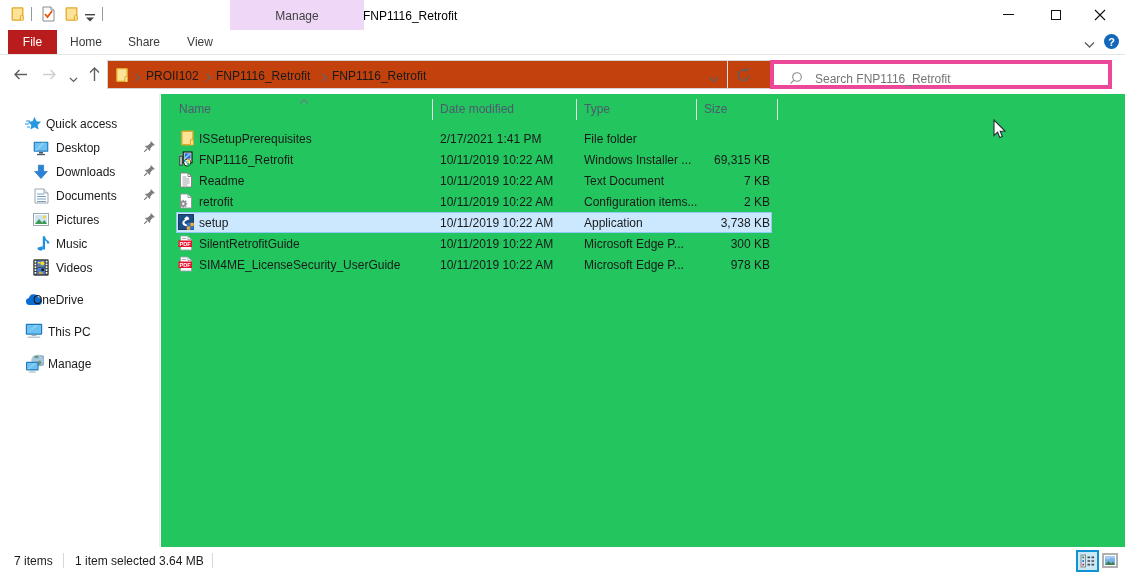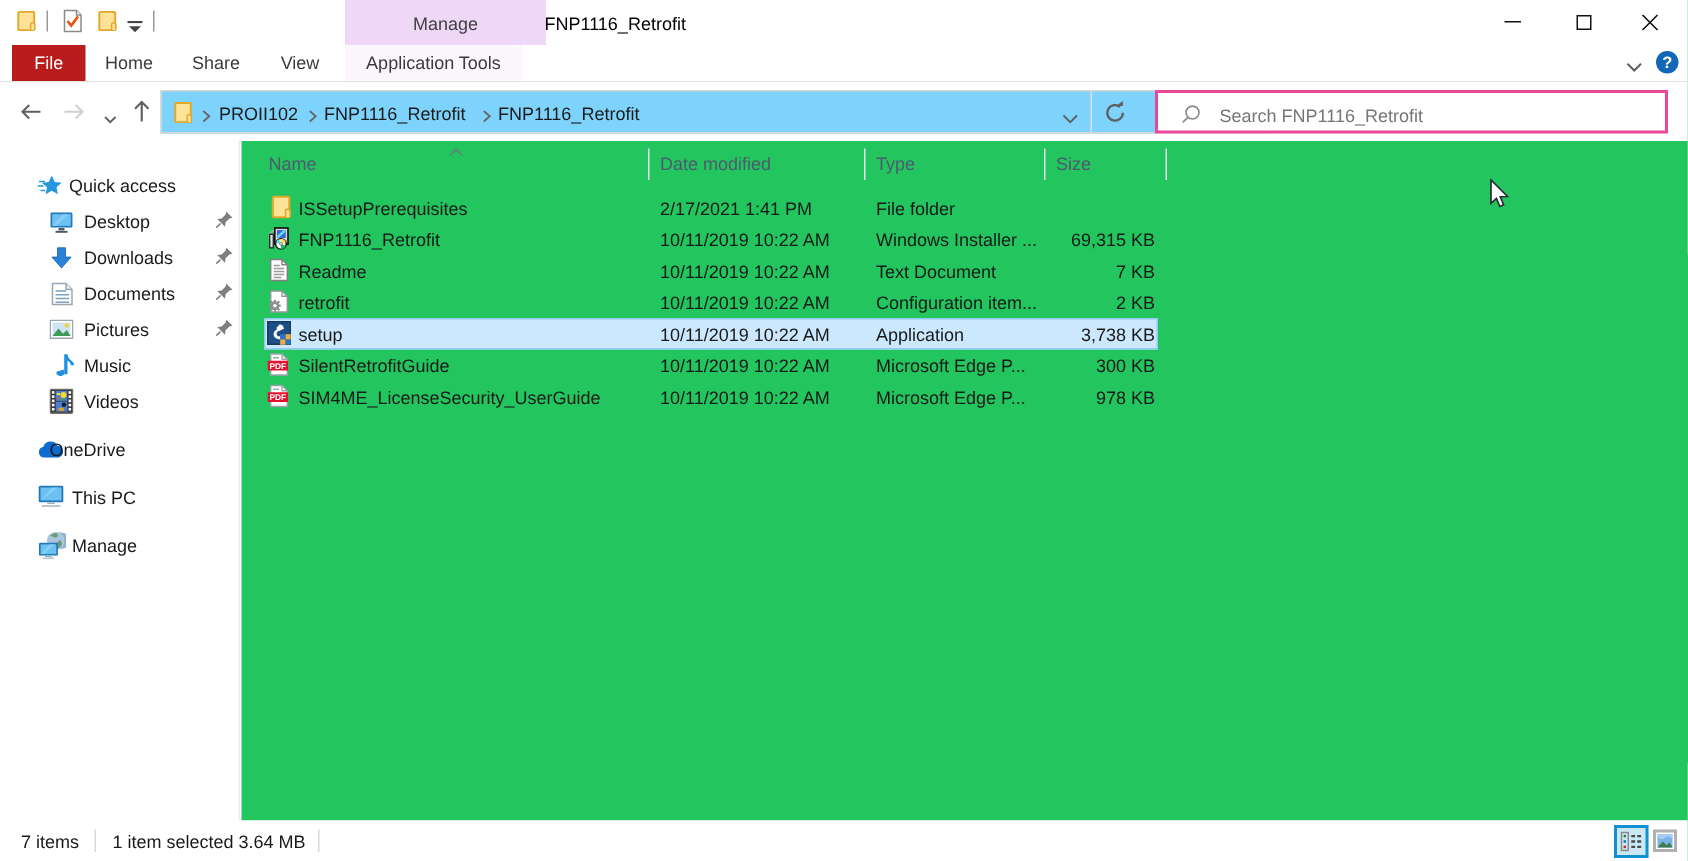--- a/index.html
+++ b/index.html
@@ -48,21 +48,20 @@
   <div class="abs" style="left:1094px;top:9px"><svg width="12" height="12" viewBox="0 0 12 12">
         <path d="M1 1 L11 11 M11 1 L1 11" stroke="#111" stroke-width="1.1"></path>
       </svg></div>
 </div>
 
 <div class="abs" id="tabrow" style="left:0;top:30px;width:1125px;height:25px;background:#fff;border-bottom:1px solid #e5e5e5">
   <div class="abs ctr" style="left:8px;top:0;width:49px;height:24px;background:#b91c1c;color:#fff">File</div>
   <div class="abs ctr" style="left:62px;top:0;width:48px;height:24px;color:#3b3b3b">Home</div>
   <div class="abs ctr" style="left:120px;top:0;width:48px;height:24px;color:#3b3b3b">Share</div>
   <div class="abs ctr" style="left:177px;top:0;width:46px;height:24px;color:#3b3b3b">View</div>
-  <div class="abs ctr" style="left:230px;top:0;width:118px;height:24px;background:#fbf7fd;color:#3b3b3b">Application Tools</div>
 
   <div class="abs" style="left:1084px;top:8px"><svg width="11" height="8" viewBox="0 0 11 8">
         <path d="M1 1.5 L5.5 6 L10 1.5" fill="none" stroke="#5e5e5e" stroke-width="1.3"></path>
       </svg></div>
   <div class="abs ctr" style="left:1104px;top:4px;width:15px;height:15px;border-radius:50%;background:#1267b8;color:#fff;font-size:11px;font-weight:bold">?</div>
 </div>
 
 <div class="abs" id="addressrow" style="left:0;top:55px;width:1125px;height:39px;background:#fff">
 
   <div class="abs" style="left:13px;top:13px"><svg width="15" height="13" viewBox="0 0 15 13">
@@ -71,21 +70,21 @@
   <div class="abs" style="left:42px;top:13px"><svg width="15" height="13" viewBox="0 0 15 13">
         <path d="M1 6.5 H13 M8.5 2 L13 6.5 L8.5 11" fill="none" stroke="#cfcfcf" stroke-width="1.4"></path>
       </svg></div>
   <div class="abs" style="left:69px;top:17px"><svg width="9" height="6" viewBox="0 0 9 6">
         <path d="M1 1 L4.5 4.5 L8 1" fill="none" stroke="#5f5f5f" stroke-width="1.2"></path>
       </svg></div>
   <div class="abs" style="left:88px;top:11px"><svg width="13" height="16" viewBox="0 0 13 16">
         <path d="M6.5 15 V2 M2 6.5 L6.5 2 L11 6.5" fill="none" stroke="#5f5f5f" stroke-width="1.4"></path>
       </svg></div>
 
-  <div class="abs" style="left:107px;top:5px;width:738px;height:29px;border:1px solid #d4d4d4;background:#7dd3fc">
+  <div class="abs" style="left:107px;top:5px;width:738px;height:29px;border:1px solid #d4d4d4;background:#c2410c">
     <div class="abs" style="left:6px;top:6px"><svg width="16" height="16" viewBox="0 0 16 16">
           <rect x="2.8" y="1.6" width="10.4" height="12.8" rx="0.6" fill="#fce398" stroke="#e1a82a" stroke-width="1.3"></rect>
           <path d="M10.8 14.4 v-3.6 a1.4 1.4 0 0 1 2.8 0 v3.6" fill="#fce398" stroke="#e1a82a" stroke-width="1"></path>
         </svg></div>
     <div class="abs" style="left:26px;top:10px"><svg width="7" height="9" viewBox="0 0 7 9">
           <path d="M1.5 1 L5.5 4.5 L1.5 8" fill="none" stroke="#666" stroke-width="1.2"></path>
         </svg></div>
     <div class="abs" style="left:38px;top:8px;color:#1a1a1a">PROII102</div>
     <div class="abs" style="left:97px;top:10px"><svg width="7" height="9" viewBox="0 0 7 9">
           <path d="M1.5 1 L5.5 4.5 L1.5 8" fill="none" stroke="#666" stroke-width="1.2"></path>
@@ -98,21 +97,21 @@
     <div class="abs" style="left:600px;top:11px"><svg width="11" height="7" viewBox="0 0 11 7">
           <path d="M1 1 L5.5 5.5 L10 1" fill="none" stroke="#5f5f5f" stroke-width="1.2"></path>
         </svg></div>
     <div class="abs" style="left:619px;top:0;width:1px;height:27px;background:#e0e0e0"></div>
     <div class="abs" style="left:628px;top:6px"><svg width="15" height="16" viewBox="0 0 15 16">
           <path d="M12.6 8.2 a5.2 5.2 0 1 1 -1.9 -4" fill="none" stroke="#5f5f5f" stroke-width="1.5"></path>
           <path d="M8.2 3.6 h4.4 v-3.4 z" fill="#5f5f5f"></path>
         </svg></div>
   </div>
 
-  <div class="abs" style="left:770px;top:5px;width:342px;height:29px;border:2px solid #ec4899;background:#fff">
+  <div class="abs" style="left:770px;top:5px;width:342px;height:29px;border:4px solid #ec4899;background:#fff">
     <div class="abs" style="left:15px;top:7px"><svg width="14" height="14" viewBox="0 0 14 14">
           <circle cx="8" cy="6" r="4.3" fill="none" stroke="#8a8a8a" stroke-width="1.1"></circle>
           <path d="M4.9 9.2 L1.5 12.6" stroke="#8a8a8a" stroke-width="1.1"></path>
         </svg></div>
     <div class="abs" style="left:41px;top:8px;color:#757575">Search FNP1116_Retrofit</div>
   </div>
 </div>
 
 <div class="abs" id="sidebar" style="left:0;top:94px;width:160px;height:453px;background:#fff">
   <div class="abs" style="left:159px;top:0;width:1px;height:453px;background:#ececec"></div>
@@ -294,21 +293,21 @@
             <rect x="7.6" y="10.1" width="1.6" height="1.4"></rect>
             <rect x="2.2" y="7.6" width="1.5" height="1.5" transform="rotate(45 2.95 8.35)"></rect>
             <rect x="6.9" y="7.6" width="1.5" height="1.5" transform="rotate(-45 7.65 8.35)"></rect>
             <rect x="2.2" y="12.5" width="1.5" height="1.5" transform="rotate(-45 2.95 13.25)"></rect>
             <rect x="6.9" y="12.5" width="1.5" height="1.5" transform="rotate(45 7.65 13.25)"></rect>
           </g>
           <circle cx="5.3" cy="10.8" r="1.2" fill="#fff"></circle>
         </svg></div>
     <div class="abs nm">retrofit</div>
     <div class="abs dt">10/11/2019 10:22 AM</div>
-    <div class="abs tp">Configuration item...</div>
+    <div class="abs tp">Configuration items...</div>
     <div class="abs sz">2 KB</div>
   </div>
 
   <div class="abs row" style="left:0;top:118px">
     <div class="abs" style="left:15px;top:0;width:596px;height:21px;background:#cce8ff;border:1px solid #91c9f7"></div>
     <div class="abs icon"><svg width="16" height="16" viewBox="0 0 16 16">
           <rect x="0.5" y="0.5" width="15" height="15" fill="#1d4e85" stroke="#163a61"></rect>
           <path d="M6.2 4.6 L8.6 2.2 L11 3.4 L9.8 6 L7.6 6.6 Z" fill="#fff"></path>
           <path d="M11.2 4.2 C6.5 5 4.2 6.8 4.4 9.2 c.2 1.9 2.3 3.1 4.8 3 l-.5 -2 c-1.5 -.1 -2.3 -.7 -2.3 -1.6 0 -1.4 2 -2.7 4.8 -3.2 z" fill="#fff"></path>
           <path d="M8.8 8.8 h3.6 v3.6 h-3.6 z" fill="#2e75c8"></path>

